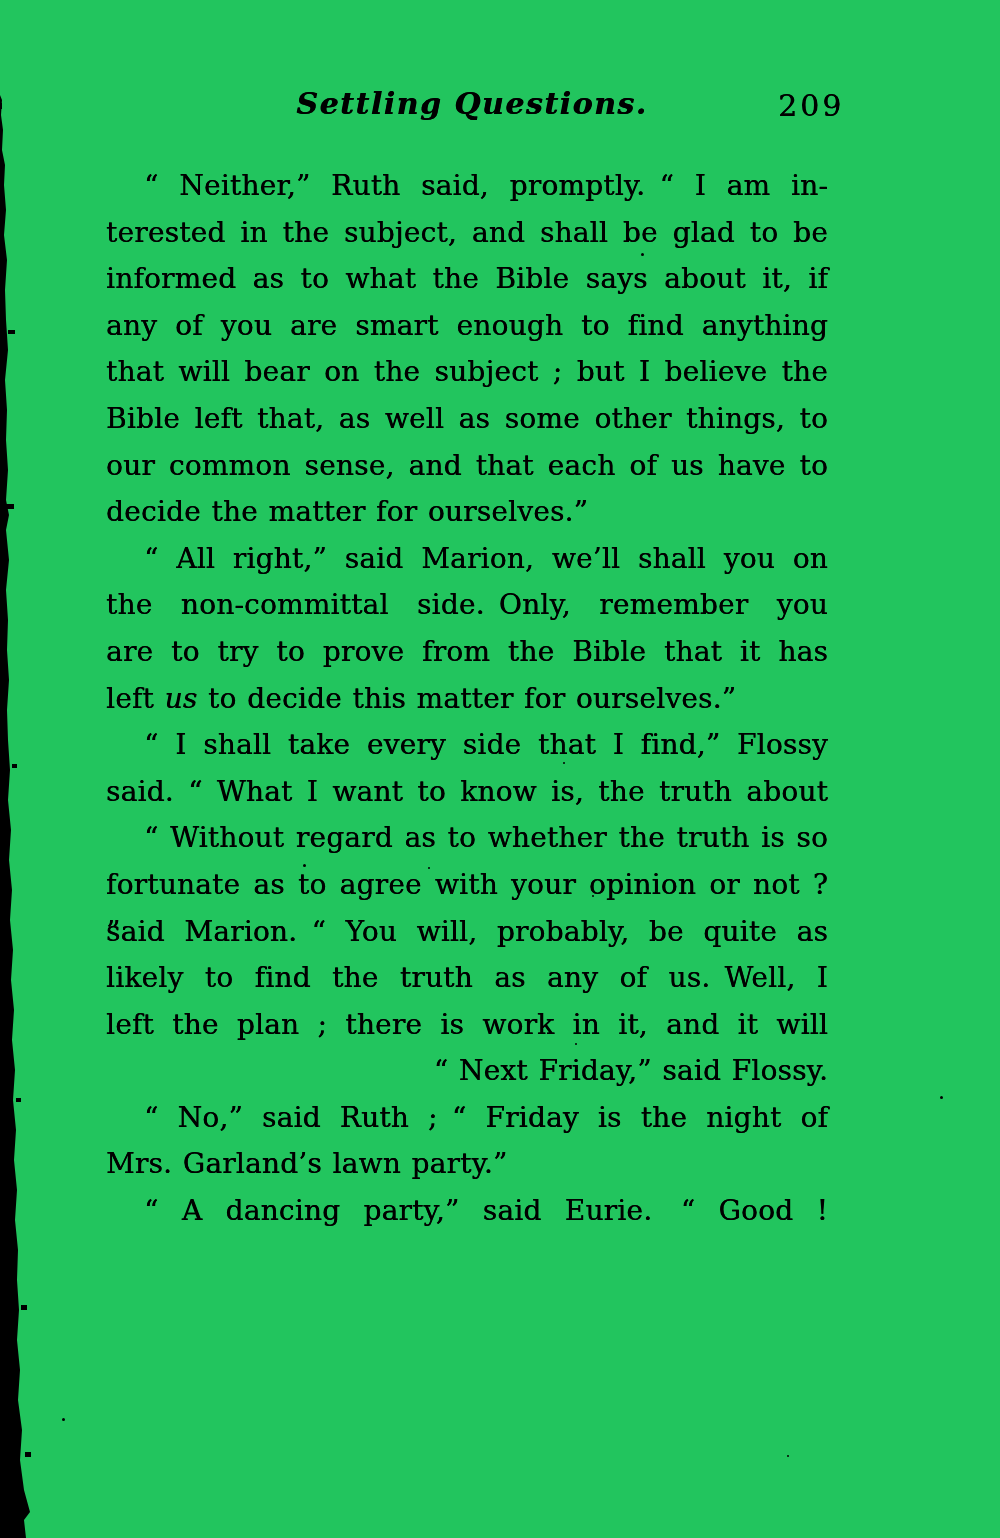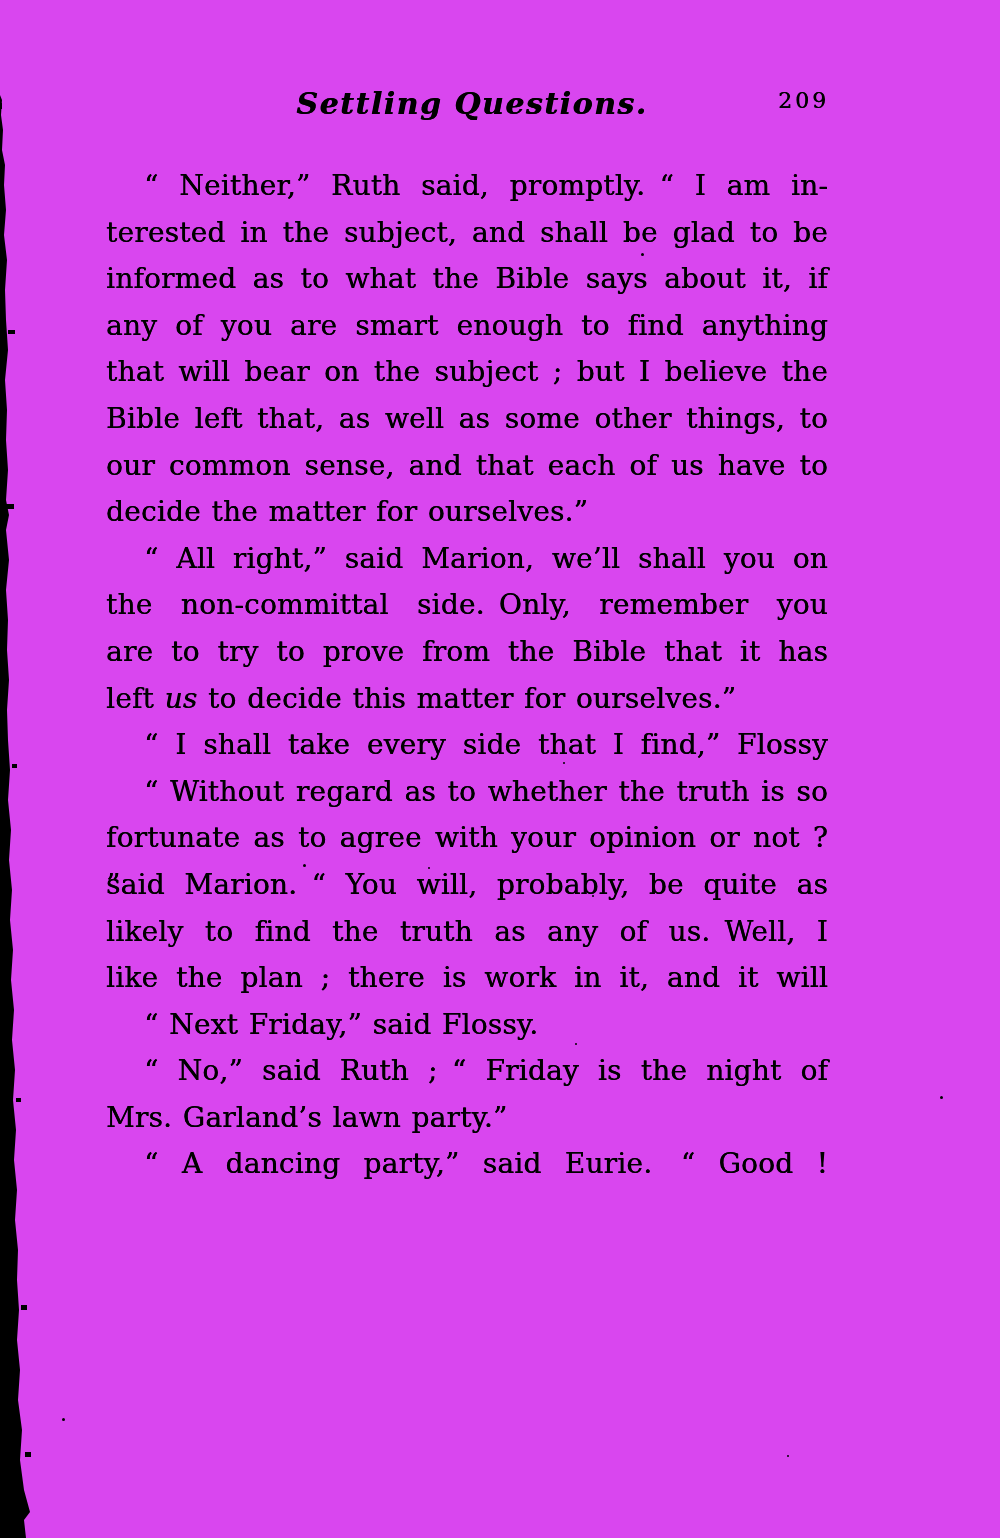--- a/index.html
+++ b/index.html
@@ -8,42 +8,42 @@
     width: 1000px;
     height: 1538px;
     background: #ffffff;
     overflow: hidden;
   }
   .page {
     position: absolute;
     inset: 0;
     width: 1000px;
     height: 1538px;
-    background: #d946ef;
+    background: #22c55e;
     color: #000000;
     font-family: "DejaVu Serif", serif;
   }
   
   .running-title {
     position: absolute;
     left: 122px;
     top: 86px;
     width: 700px;
     text-align: center;
     font-size: 30px;
     font-style: italic;
     font-weight: 600;
     letter-spacing: 1.5px;
     text-shadow: 0.4px 0 0 #000;
   }
   .page-number {
     position: absolute;
     left: 778px;
     top: 88px;
-    font-size: 22px;
+    font-size: 30px;
     letter-spacing: 3px;
     text-shadow: 0.4px 0 0 #000;
   }
   
   .text-block {
     position: absolute;
     left: 106px;
     top: 163px;
     width: 722px;
     font-size: 28px;
@@ -56,20 +56,21 @@
     height: 46.6px;
     white-space: normal;
     overflow: visible;
   }
   .just {
     text-align: justify;
     text-align-last: justify;
   }
   .indent {
     padding-left: 38px;
+    text-align: right;
   }
   .it { font-style: italic; margin-top: 44px; }
   
   .gutter {
     position: absolute;
     left: 0;
     top: 0;
   }
   .speck {
     position: absolute;
@@ -103,25 +104,26 @@
       <div class="line just"><span>any of you are smart enough to find anything</span></div>
       <div class="line just"><span>that will bear on the subject ; but I believe the</span></div>
       <div class="line just"><span>Bible left that, as well as some other things, to</span></div>
       <div class="line just"><span>our common sense, and that each of us have to</span></div>
       <div class="line"><span>decide the matter for ourselves.”</span></div>
       <div class="line just indent"><span>“ All right,” said Marion, we’ll shall you on</span></div>
       <div class="line just"><span>the non-committal side. Only, remember you</span></div>
       <div class="line just"><span>are to try to prove from the Bible that it has</span></div>
       <div class="line"><span>left </span><span class="it">us</span><span> to decide this matter for ourselves.”</span></div>
       <div class="line just indent"><span>“ I shall take every side that I find,” Flossy</span></div>
+      <div class="line just"><span>said. “ What I want to know is, the truth about</span></div>
       <div class="line just indent"><span>“ Without regard as to whether the truth is so</span></div>
       <div class="line just"><span>fortunate as to agree with your opinion or not ? ”</span></div>
       <div class="line just"><span>said Marion. “ You will, probably, be quite as</span></div>
       <div class="line just"><span>likely to find the truth as any of us. Well, I</span></div>
-      <div class="line just"><span>like the plan ; there is work in it, and it will</span></div>
+      <div class="line just"><span>left the plan ; there is work in it, and it will</span></div>
       <div class="line indent"><span>“ Next Friday,” said Flossy.</span></div>
       <div class="line just indent"><span>“ No,” said Ruth ; “ Friday is the night of</span></div>
       <div class="line"><span>Mrs. Garland’s lawn party.”</span></div>
       <div class="line just indent"><span>“ A dancing party,” said Eurie.  “ Good !</span></div>
     </div>
 
   <div class="speck" style="left:303px;top:864px;width:3px;height:3px;"></div>
   <div class="speck" style="left:592px;top:895px;width:2px;height:2px;"></div>
   <div class="speck" style="left:940px;top:1096px;width:3px;height:3px;"></div>
   <div class="speck" style="left:428px;top:867px;width:2px;height:2px;"></div>

